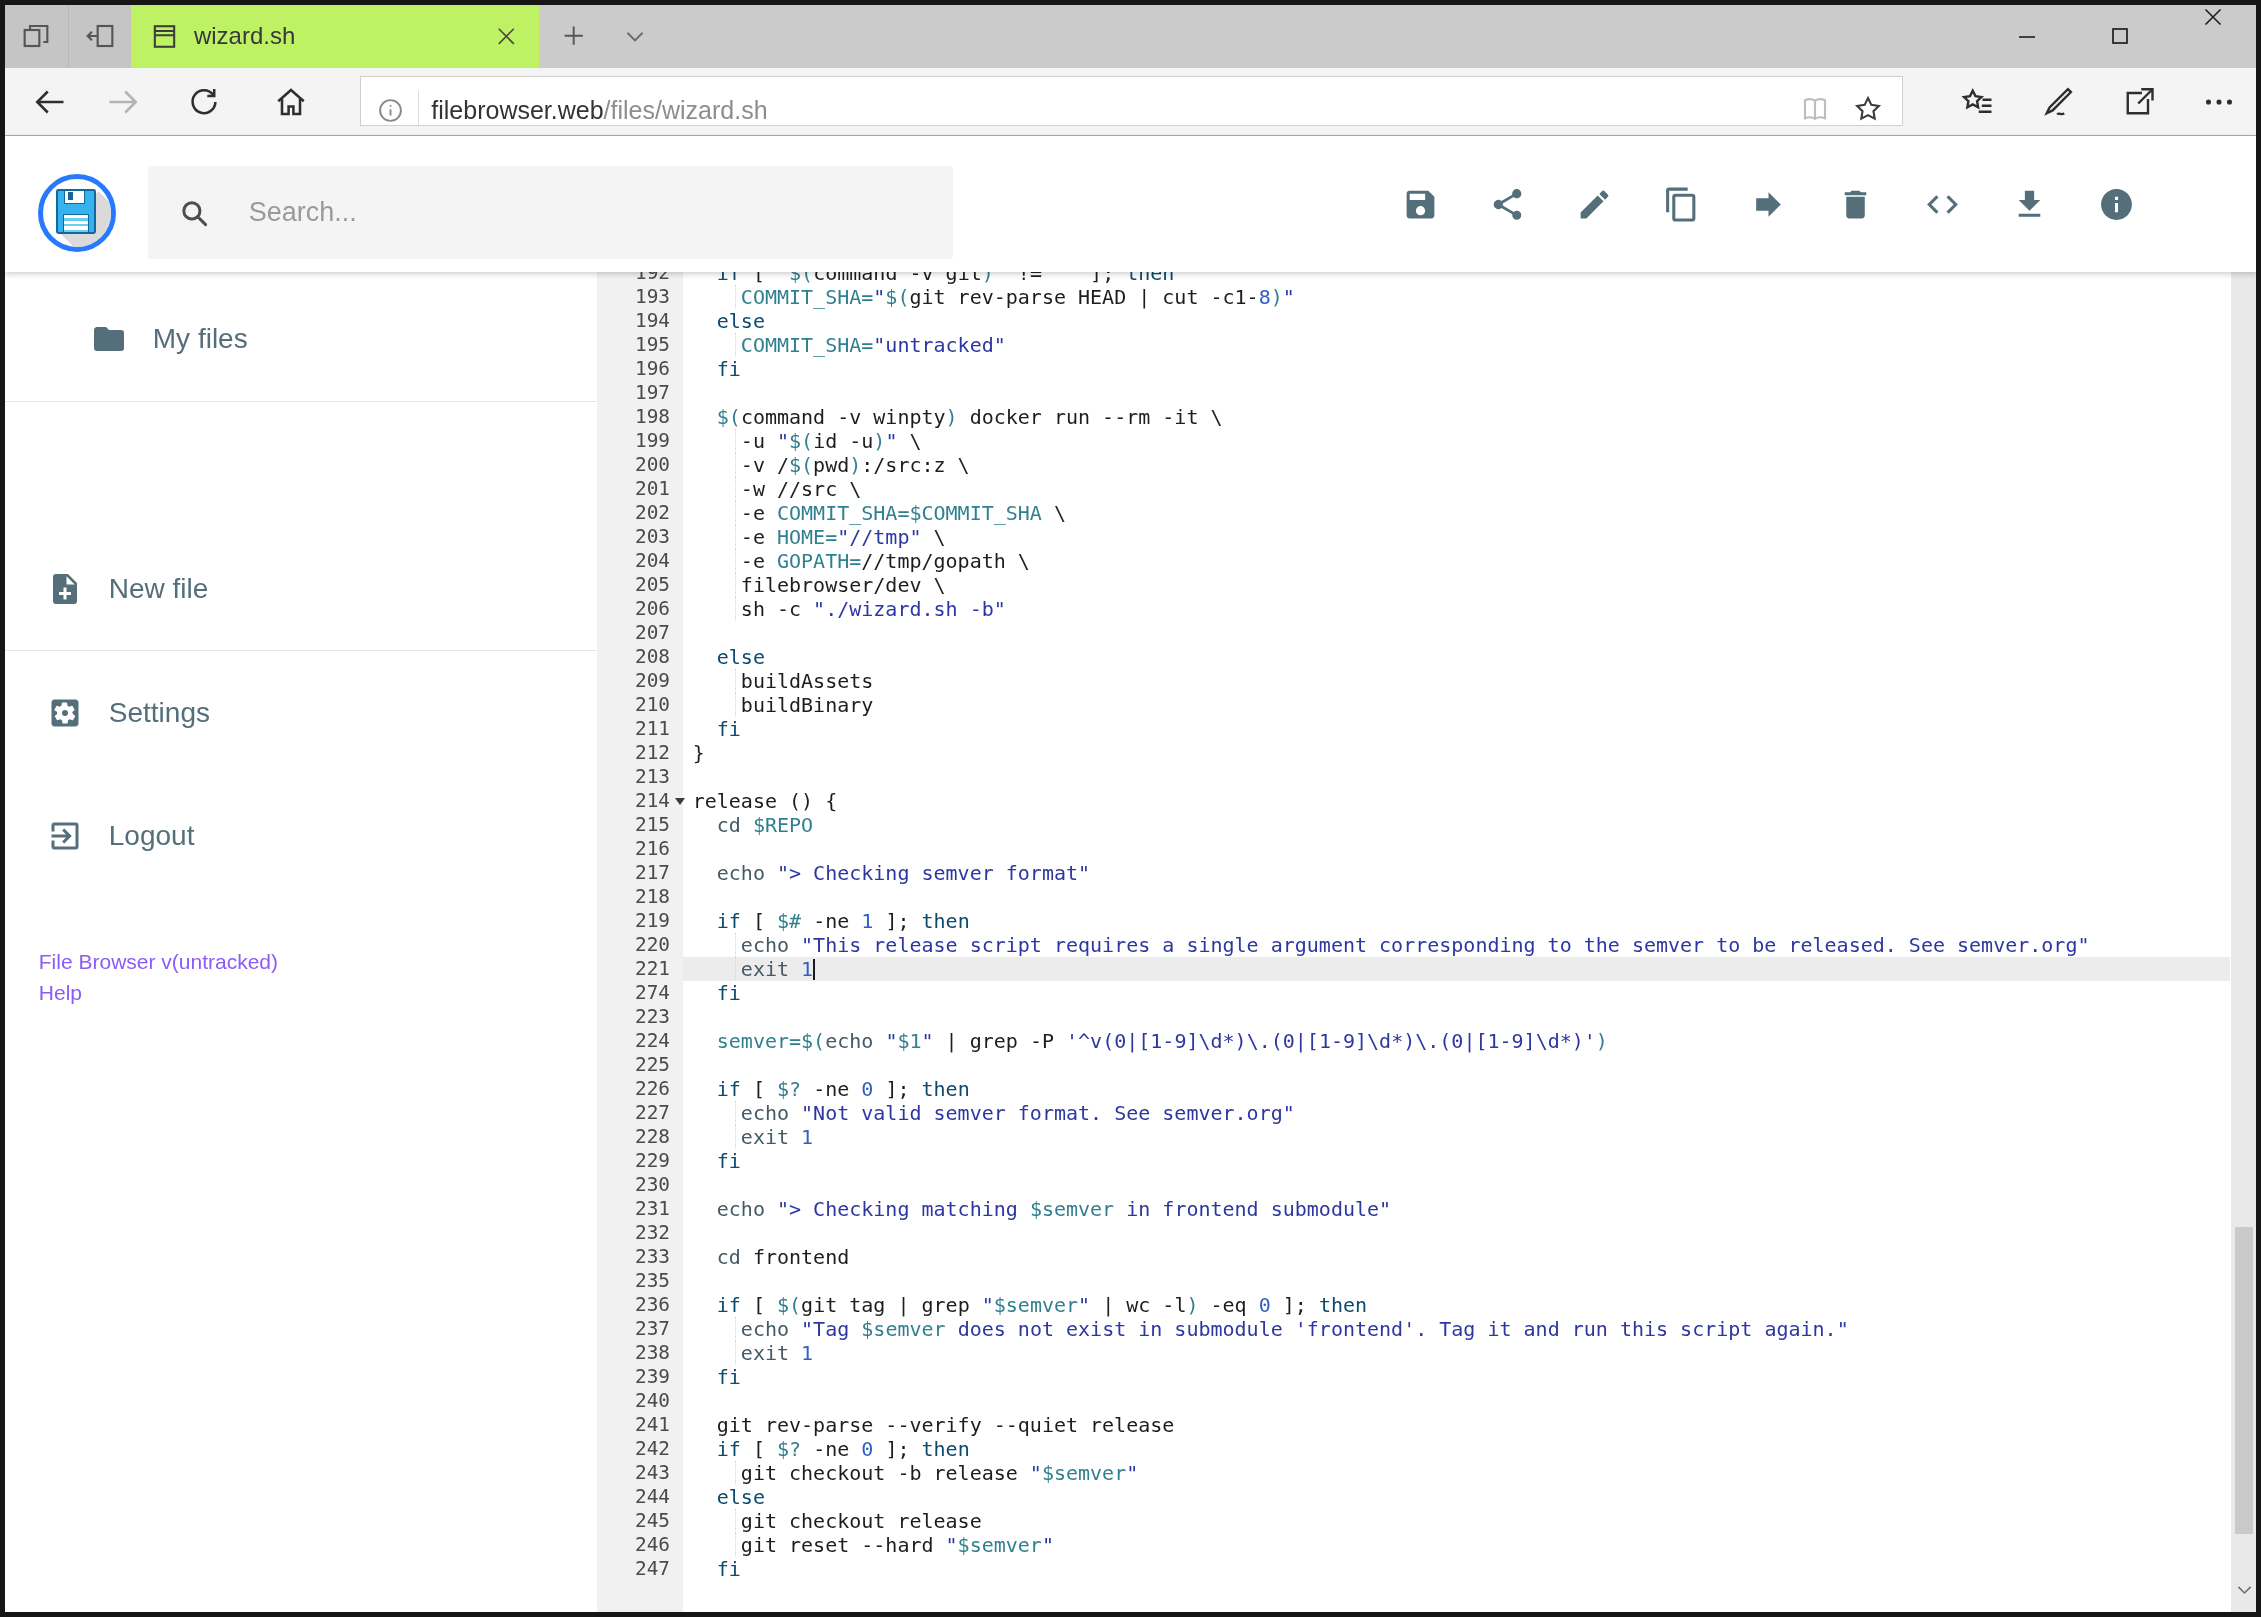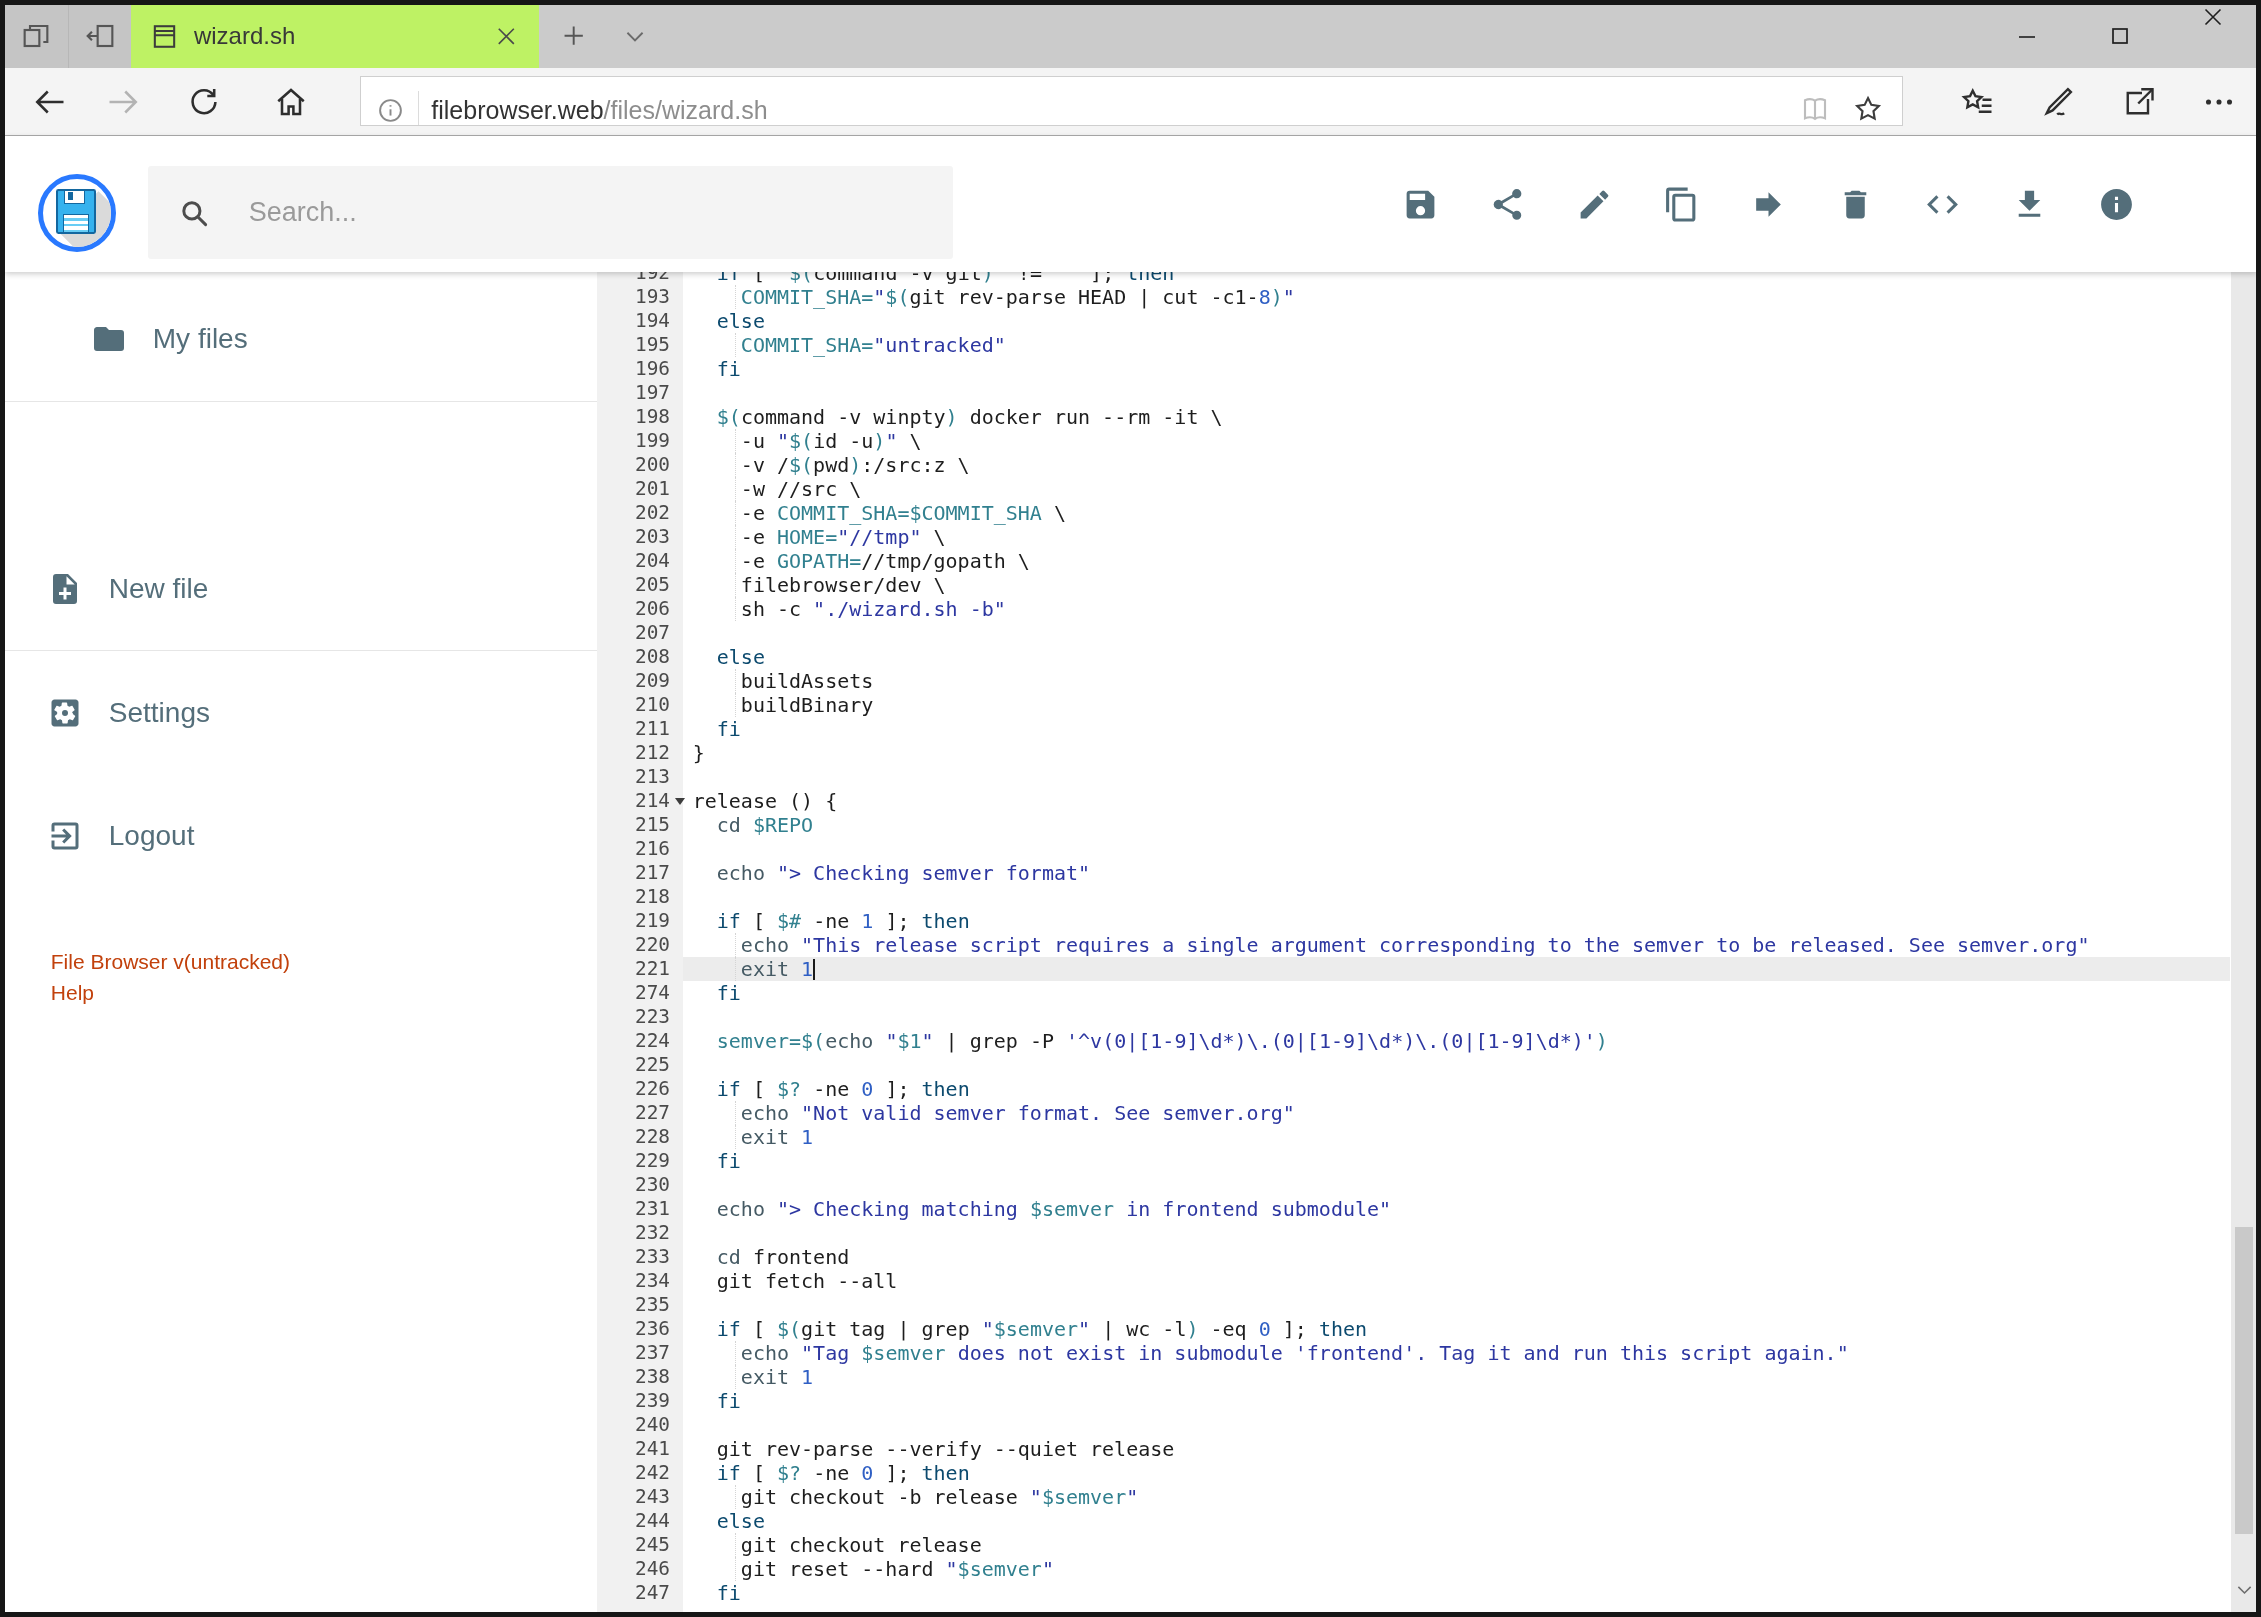--- a/index.html
+++ b/index.html
@@ -63,21 +63,21 @@
   .searchbox input::placeholder{color:#9a9a9a;}
   .tools{position:absolute;right:97px;top:0;height:136px;display:flex;align-items:center;}
   .toolbtn{width:87px;height:97px;display:flex;align-items:center;justify-content:center;color:#546e7a;}
 
   
   .sidebar{position:absolute;left:4.8px;top:272px;width:593px;height:1340px;background:#fff;}
   .sbitem{position:absolute;left:0;width:593px;height:89px;display:flex;align-items:center;color:#546e7a;cursor:pointer;}
   .sbitem .ic{margin-left:42px;display:flex;}
   .sbitem .lb{margin-left:26px;font-size:28px;}
   .sbdiv{position:absolute;left:0;width:593px;height:0.8px;background:#e6e6e6;}
-  .sbfoot{position:absolute;left:46px;color:#c2410c;font-size:21px;}
+  .sbfoot{position:absolute;left:34px;color:#8b5cf6;font-size:21px;}
 
   
   .codearea{position:absolute;left:597px;top:272px;width:1633px;height:1340px;background:#fff;overflow:hidden;}
   .gutterbg{position:absolute;left:0;top:0;width:86px;height:1340px;background:#f1f1f1;}
   .lines{position:absolute;left:0;top:-11.3px;width:1633px;font-family:"DejaVu Sans Mono","Liberation Mono",monospace;font-size:20px;line-height:24px;}
   .cl{display:flex;height:24px;white-space:pre;}
   .cl .ln{flex:0 0 86px;text-align:right;padding-right:13px;color:#4a4a4a;font-size:19.4px;background:transparent;position:relative;}
   .cl .ct{flex:1;padding-left:9.7px;position:relative;}
   .cl.active .ct{background:#ececec;}
   .tk-t{color:#1d1d1d;}
@@ -380,21 +380,20 @@
         <div class="cl"><span class="ln">224</span><span class="ct"><span class="tk-t">  </span><span class="tk-v">semver=</span><span class="tk-v">$(</span><span class="tk-b">echo</span><span class="tk-t"> </span><span class="tk-s">"</span><span class="tk-v">$1</span><span class="tk-s">"</span><span class="tk-t"> | grep -P </span><span class="tk-s">'^v(0|[1-9]\d*)\.(0|[1-9]\d*)\.(0|[1-9]\d*)'</span><span class="tk-v">)</span></span></div>
         <div class="cl"><span class="ln">225</span><span class="ct"></span></div>
         <div class="cl"><span class="ln">226</span><span class="ct"><span class="tk-t">  </span><span class="tk-k">if</span><span class="tk-t"> [ </span><span class="tk-v">$?</span><span class="tk-t"> -ne </span><span class="tk-n">0</span><span class="tk-t"> ]; </span><span class="tk-k">then</span></span></div>
         <div class="cl"><span class="ln">227</span><span class="ct"><i class="guide"></i><span class="tk-t">    </span><span class="tk-b">echo</span><span class="tk-t"> </span><span class="tk-s">"Not valid semver format. See semver.org"</span></span></div>
         <div class="cl"><span class="ln">228</span><span class="ct"><i class="guide"></i><span class="tk-t">    </span><span class="tk-b">exit</span><span class="tk-t"> </span><span class="tk-n">1</span></span></div>
         <div class="cl"><span class="ln">229</span><span class="ct"><span class="tk-t">  </span><span class="tk-k">fi</span></span></div>
         <div class="cl"><span class="ln">230</span><span class="ct"></span></div>
         <div class="cl"><span class="ln">231</span><span class="ct"><span class="tk-t">  </span><span class="tk-b">echo</span><span class="tk-t"> </span><span class="tk-s">"&gt; Checking matching </span><span class="tk-v">$semver</span><span class="tk-s"> in frontend submodule"</span></span></div>
         <div class="cl"><span class="ln">232</span><span class="ct"></span></div>
         <div class="cl"><span class="ln">233</span><span class="ct"><span class="tk-t">  </span><span class="tk-b">cd</span><span class="tk-t"> frontend</span></span></div>
-        <div class="cl"><span class="ln">234</span><span class="ct"><span class="tk-t">  git fetch --all</span></span></div>
         <div class="cl"><span class="ln">235</span><span class="ct"></span></div>
         <div class="cl"><span class="ln">236</span><span class="ct"><span class="tk-t">  </span><span class="tk-k">if</span><span class="tk-t"> [ </span><span class="tk-v">$(</span><span class="tk-t">git tag | grep </span><span class="tk-s">"</span><span class="tk-v">$semver</span><span class="tk-s">"</span><span class="tk-t"> | wc -l</span><span class="tk-v">)</span><span class="tk-t"> -eq </span><span class="tk-n">0</span><span class="tk-t"> ]; </span><span class="tk-k">then</span></span></div>
         <div class="cl"><span class="ln">237</span><span class="ct"><i class="guide"></i><span class="tk-t">    </span><span class="tk-b">echo</span><span class="tk-t"> </span><span class="tk-s">"Tag </span><span class="tk-v">$semver</span><span class="tk-s"> does not exist in submodule 'frontend'. Tag it and run this script again."</span></span></div>
         <div class="cl"><span class="ln">238</span><span class="ct"><i class="guide"></i><span class="tk-t">    </span><span class="tk-b">exit</span><span class="tk-t"> </span><span class="tk-n">1</span></span></div>
         <div class="cl"><span class="ln">239</span><span class="ct"><span class="tk-t">  </span><span class="tk-k">fi</span></span></div>
         <div class="cl"><span class="ln">240</span><span class="ct"></span></div>
         <div class="cl"><span class="ln">241</span><span class="ct"><span class="tk-t">  git rev-parse --verify --quiet release</span></span></div>
         <div class="cl"><span class="ln">242</span><span class="ct"><span class="tk-t">  </span><span class="tk-k">if</span><span class="tk-t"> [ </span><span class="tk-v">$?</span><span class="tk-t"> -ne </span><span class="tk-n">0</span><span class="tk-t"> ]; </span><span class="tk-k">then</span></span></div>
         <div class="cl"><span class="ln">243</span><span class="ct"><i class="guide"></i><span class="tk-t">    git checkout -b release </span><span class="tk-s">"</span><span class="tk-v">$semver</span><span class="tk-s">"</span></span></div>
         <div class="cl"><span class="ln">244</span><span class="ct"><span class="tk-t">  </span><span class="tk-k">else</span></span></div>

